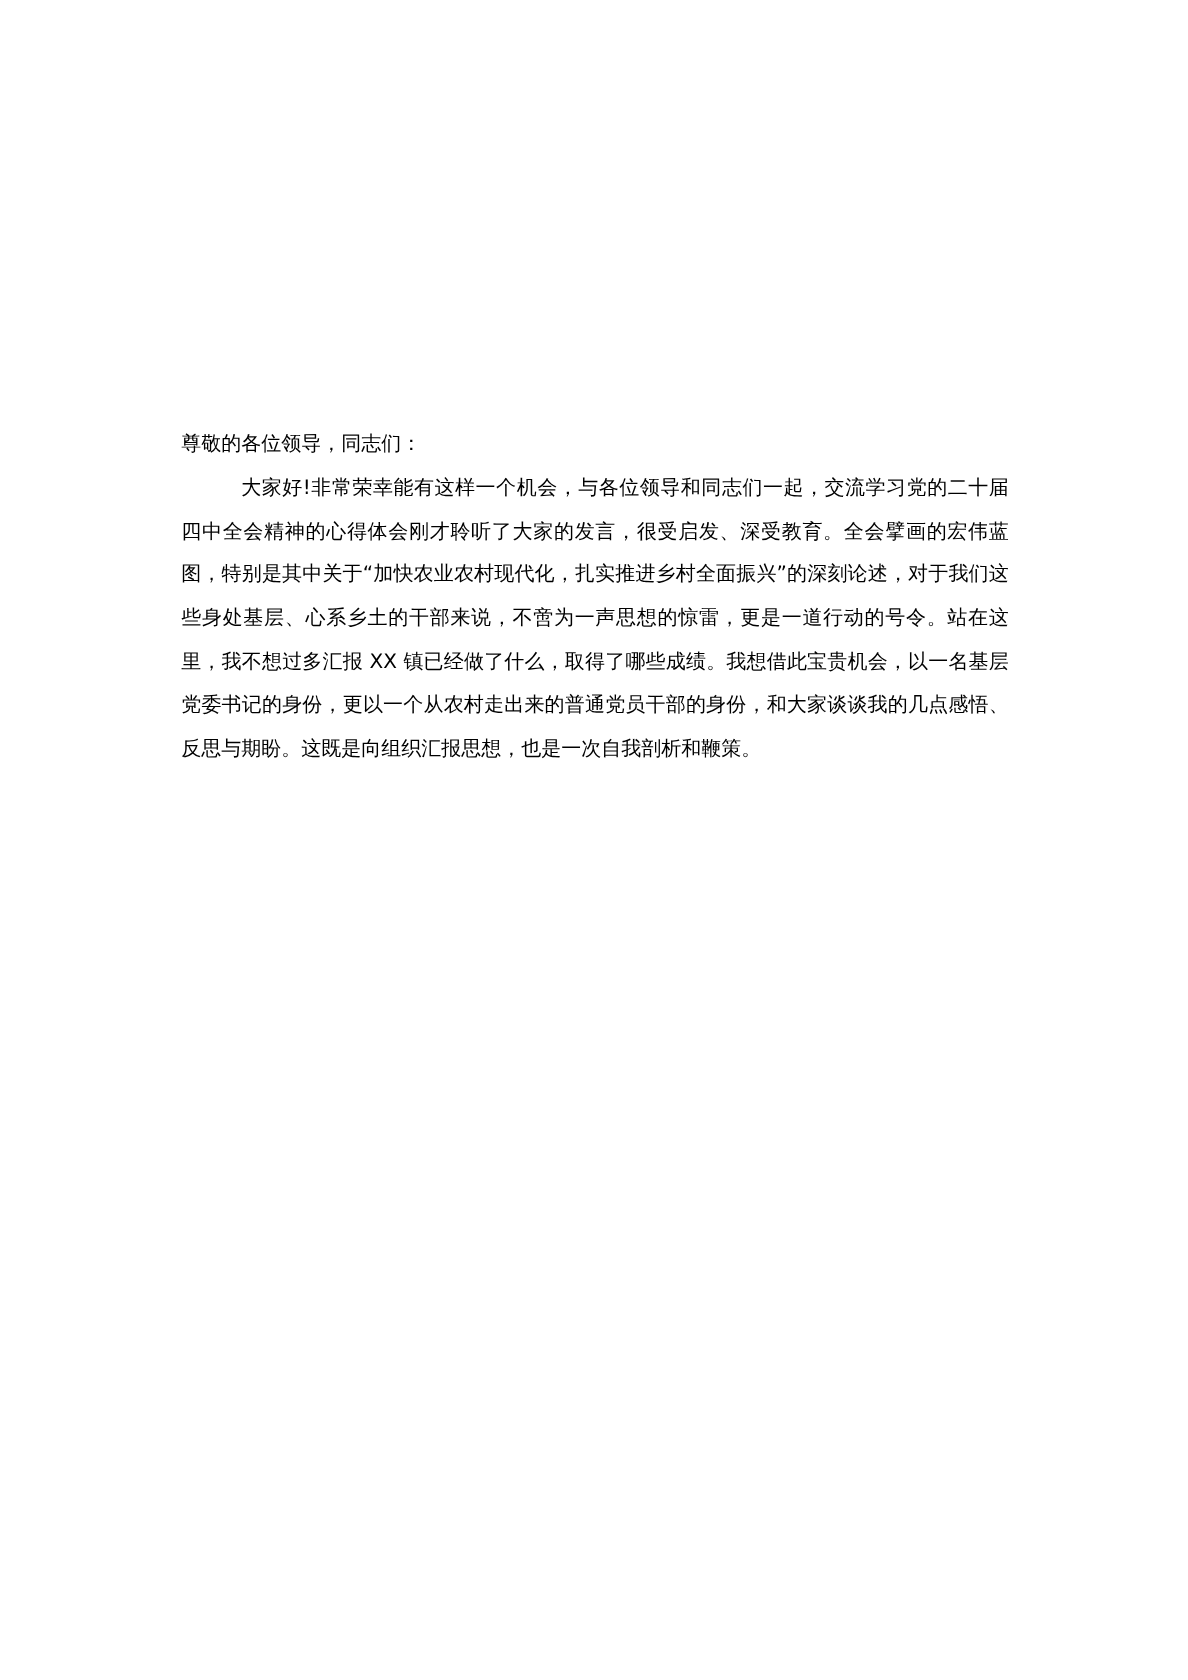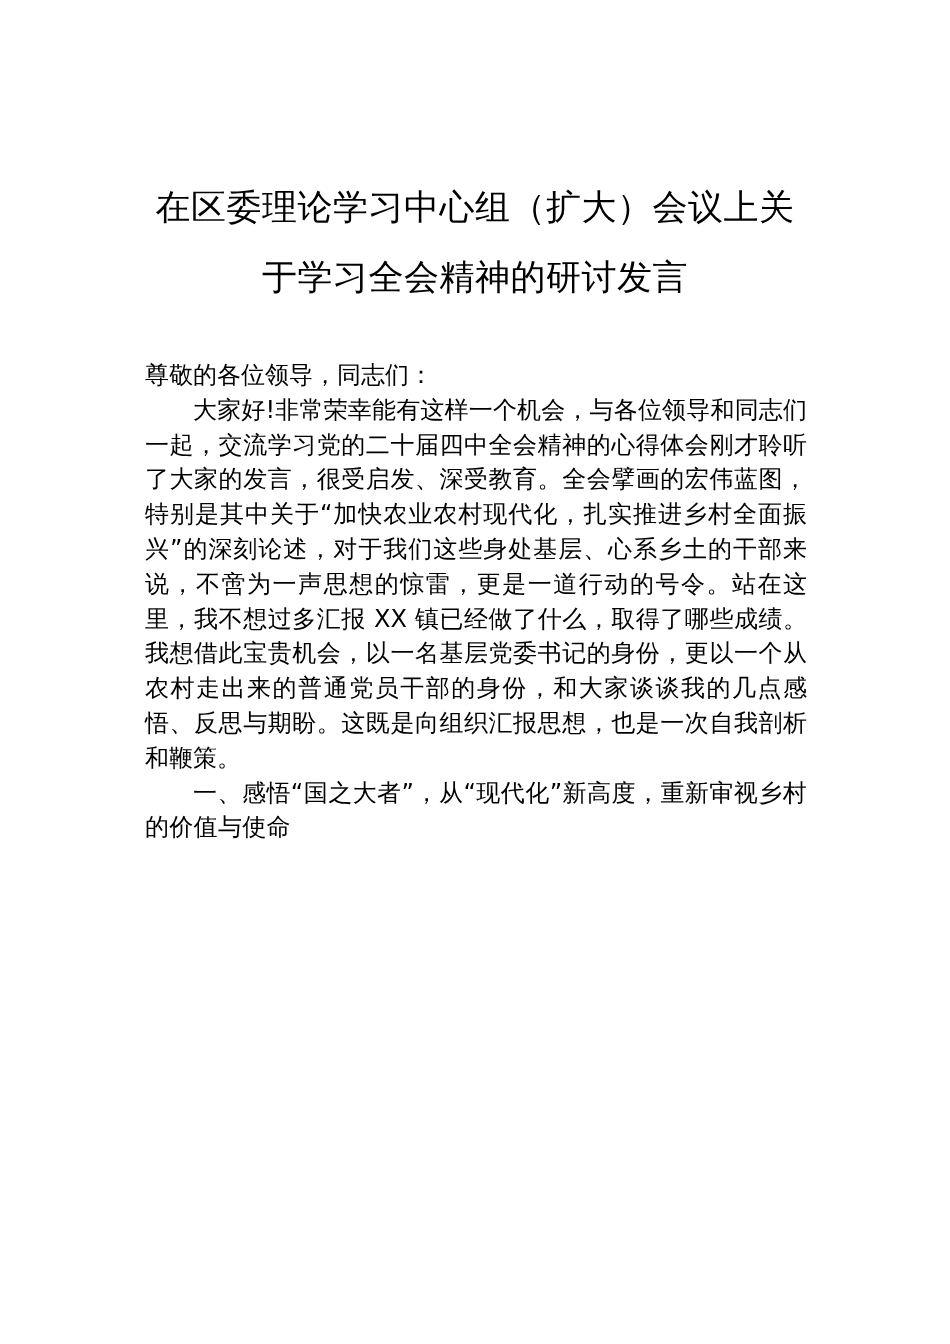--- a/index.html
+++ b/index.html
@@ -37,46 +37,40 @@
     }
     .title span {
       display: block;
       white-space: nowrap;
     }
     .body {
       position: absolute;
       left: 145px;
       width: 662px;
       top: 338px;
-      font-size: 24px;
+      font-size: 16px;
       line-height: 34.8px;
       text-align: justify;
       text-justify: inter-character;
-      margin-top: 20px;
     }
     .body p {
       margin: 0;
       padding: 0;
     }
     .body p.indent {
       text-indent: 48px;
     }
     .body p.heading {
       text-indent: 48px;
       font-weight: normal;
       letter-spacing: 0.3px;
     }
   </style>
 </head>
 <body>
 
 <div class="page">
-  <h1 class="title">
-    <span>在区委理论学习中心组（扩大）会议上关</span>
-    <span>于学习全会精神的研讨发言</span>
-  </h1>
 
   <div class="body">
     <p>尊敬的各位领导，同志们：</p>
     <p class="indent">大家好!非常荣幸能有这样一个机会，与各位领导和同志们一起，交流学习党的二十届四中全会精神的心得体会刚才聆听了大家的发言，很受启发、深受教育。全会擘画的宏伟蓝图，特别是其中关于“加快农业农村现代化，扎实推进乡村全面振兴”的深刻论述，对于我们这些身处基层、心系乡土的干部来说，不啻为一声思想的惊雷，更是一道行动的号令。站在这里，我不想过多汇报 XX 镇已经做了什么，取得了哪些成绩。我想借此宝贵机会，以一名基层党委书记的身份，更以一个从农村走出来的普通党员干部的身份，和大家谈谈我的几点感悟、反思与期盼。这既是向组织汇报思想，也是一次自我剖析和鞭策。</p>
-    <p class="heading">一、感悟“国之大者”，从“现代化”新高度，重新审视乡村的价值与使命</p>
   </div>
 </div>
 
 </body></html>

